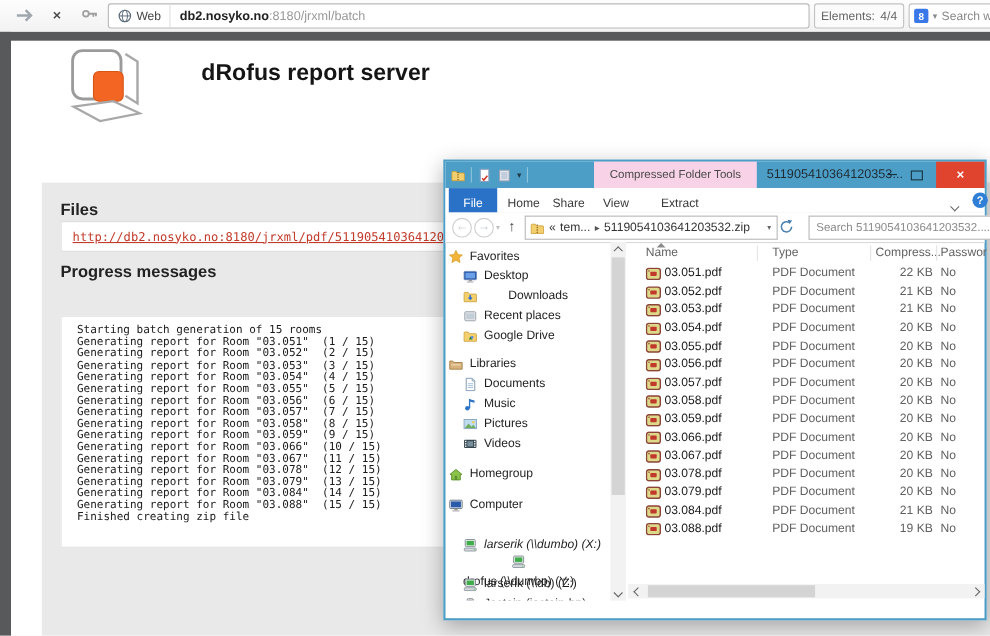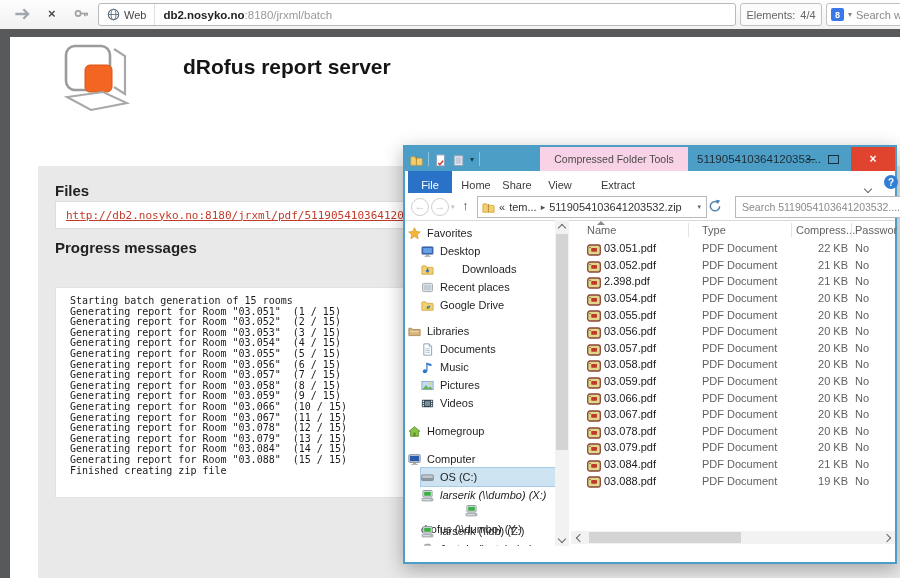--- a/index.html
+++ b/index.html
@@ -346,30 +346,20 @@
         <span class="sicon">
           <svg width="13" height="13" viewBox="0 0 12 12">
             <rect x="0.8" y="1.6" width="10.4" height="7" rx="0.8" fill="#e8eaed" stroke="#6b7885" stroke-width="0.8"></rect>
             <rect x="1.8" y="2.6" width="8.4" height="5" fill="#2a5bab"></rect>
             <rect x="4.6" y="8.8" width="2.8" height="1.2" fill="#9a9a9a"></rect>
             <rect x="3" y="10" width="6" height="1.1" fill="#b5b5b5"></rect>
           </svg>
         </span>
         <span>Computer</span>
       </div>
-      <div class="side-item sel" style="top: 248px; left: 16px;">
-        <span class="sicon">
-          <svg width="13" height="13" viewBox="0 0 12 12">
-            <rect x="0.6" y="3.6" width="10.8" height="5.2" rx="0.8" fill="#c3c9cf" stroke="#79838d" stroke-width="0.8"></rect>
-            <rect x="0.9" y="6.4" width="10.2" height="2.1" fill="#8d97a1"></rect>
-            <circle cx="9.6" cy="7.4" r="0.6" fill="#58d058"></circle>
-          </svg>
-        </span>
-        <span>OS (C:)</span>
-      </div>
       <div class="side-item" style="top: 266px; left: 16px; font-style: italic;">
         <span class="sicon">
           <svg width="13" height="13" viewBox="0 0 12 12">
             <rect x="1.8" y="1.4" width="8.4" height="6" rx="0.8" fill="#f2f2f2" stroke="#808a94" stroke-width="0.8"></rect>
             <rect x="2.9" y="2.5" width="6.2" height="3.8" fill="#3fae4a"></rect>
             <rect x="1" y="8.6" width="10" height="2.4" rx="0.6" fill="#d7dbdf" stroke="#858f99" stroke-width="0.7"></rect>
             <circle cx="9.4" cy="9.8" r="0.55" fill="#58d058"></circle>
           </svg>
         </span>
         <span>larserik (\\dumbo) (X:)</span>
@@ -451,21 +441,21 @@
         <span class="ftype">PDF Document</span>
         <span class="fsize">21 KB</span>
         <span class="fpass">No</span>
       </div>
       <div class="frow" style="top: 33.2px;">
         <span class="ficon"><svg width="14" height="12" viewBox="0 0 14 12">
             <rect x="0.7" y="1" width="12.6" height="10" rx="2.2" fill="#ded98a" stroke="#8d4438" stroke-width="1.3"></rect>
             <rect x="4.2" y="4" width="5.8" height="3.8" rx="0.8" fill="#c0392b"></rect>
             <circle cx="3" cy="3.4" r="0.7" fill="#8d4438"></circle>
           </svg></span>
-        <span class="fname">2.398.pdf</span>
+        <span class="fname">03.053.pdf</span>
         <span class="ftype">PDF Document</span>
         <span class="fsize">21 KB</span>
         <span class="fpass">No</span>
       </div>
       <div class="frow" style="top: 49.8px;">
         <span class="ficon"><svg width="14" height="12" viewBox="0 0 14 12">
             <rect x="0.7" y="1" width="12.6" height="10" rx="2.2" fill="#ded98a" stroke="#8d4438" stroke-width="1.3"></rect>
             <rect x="4.2" y="4" width="5.8" height="3.8" rx="0.8" fill="#c0392b"></rect>
             <circle cx="3" cy="3.4" r="0.7" fill="#8d4438"></circle>
           </svg></span>

